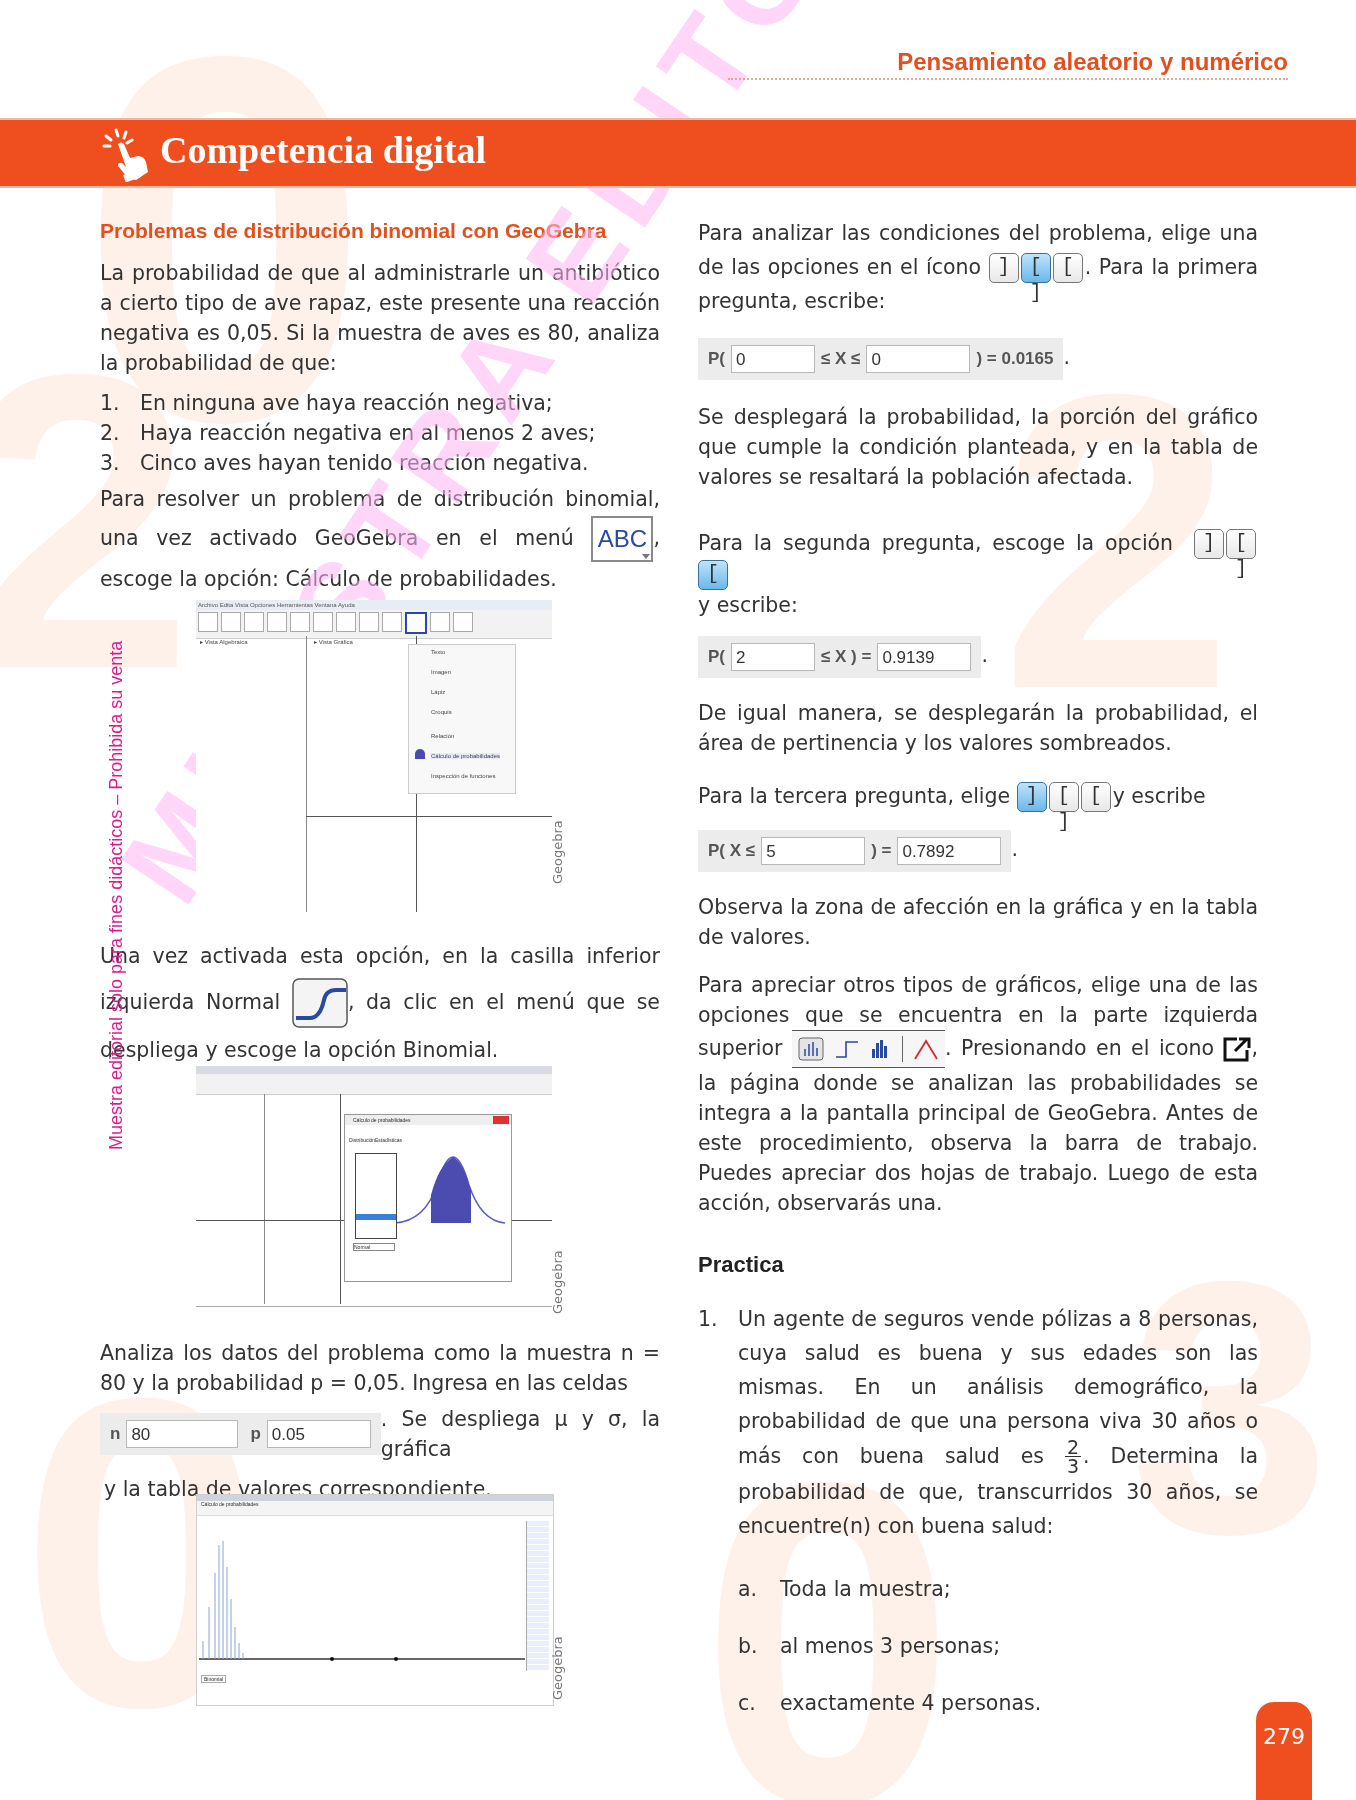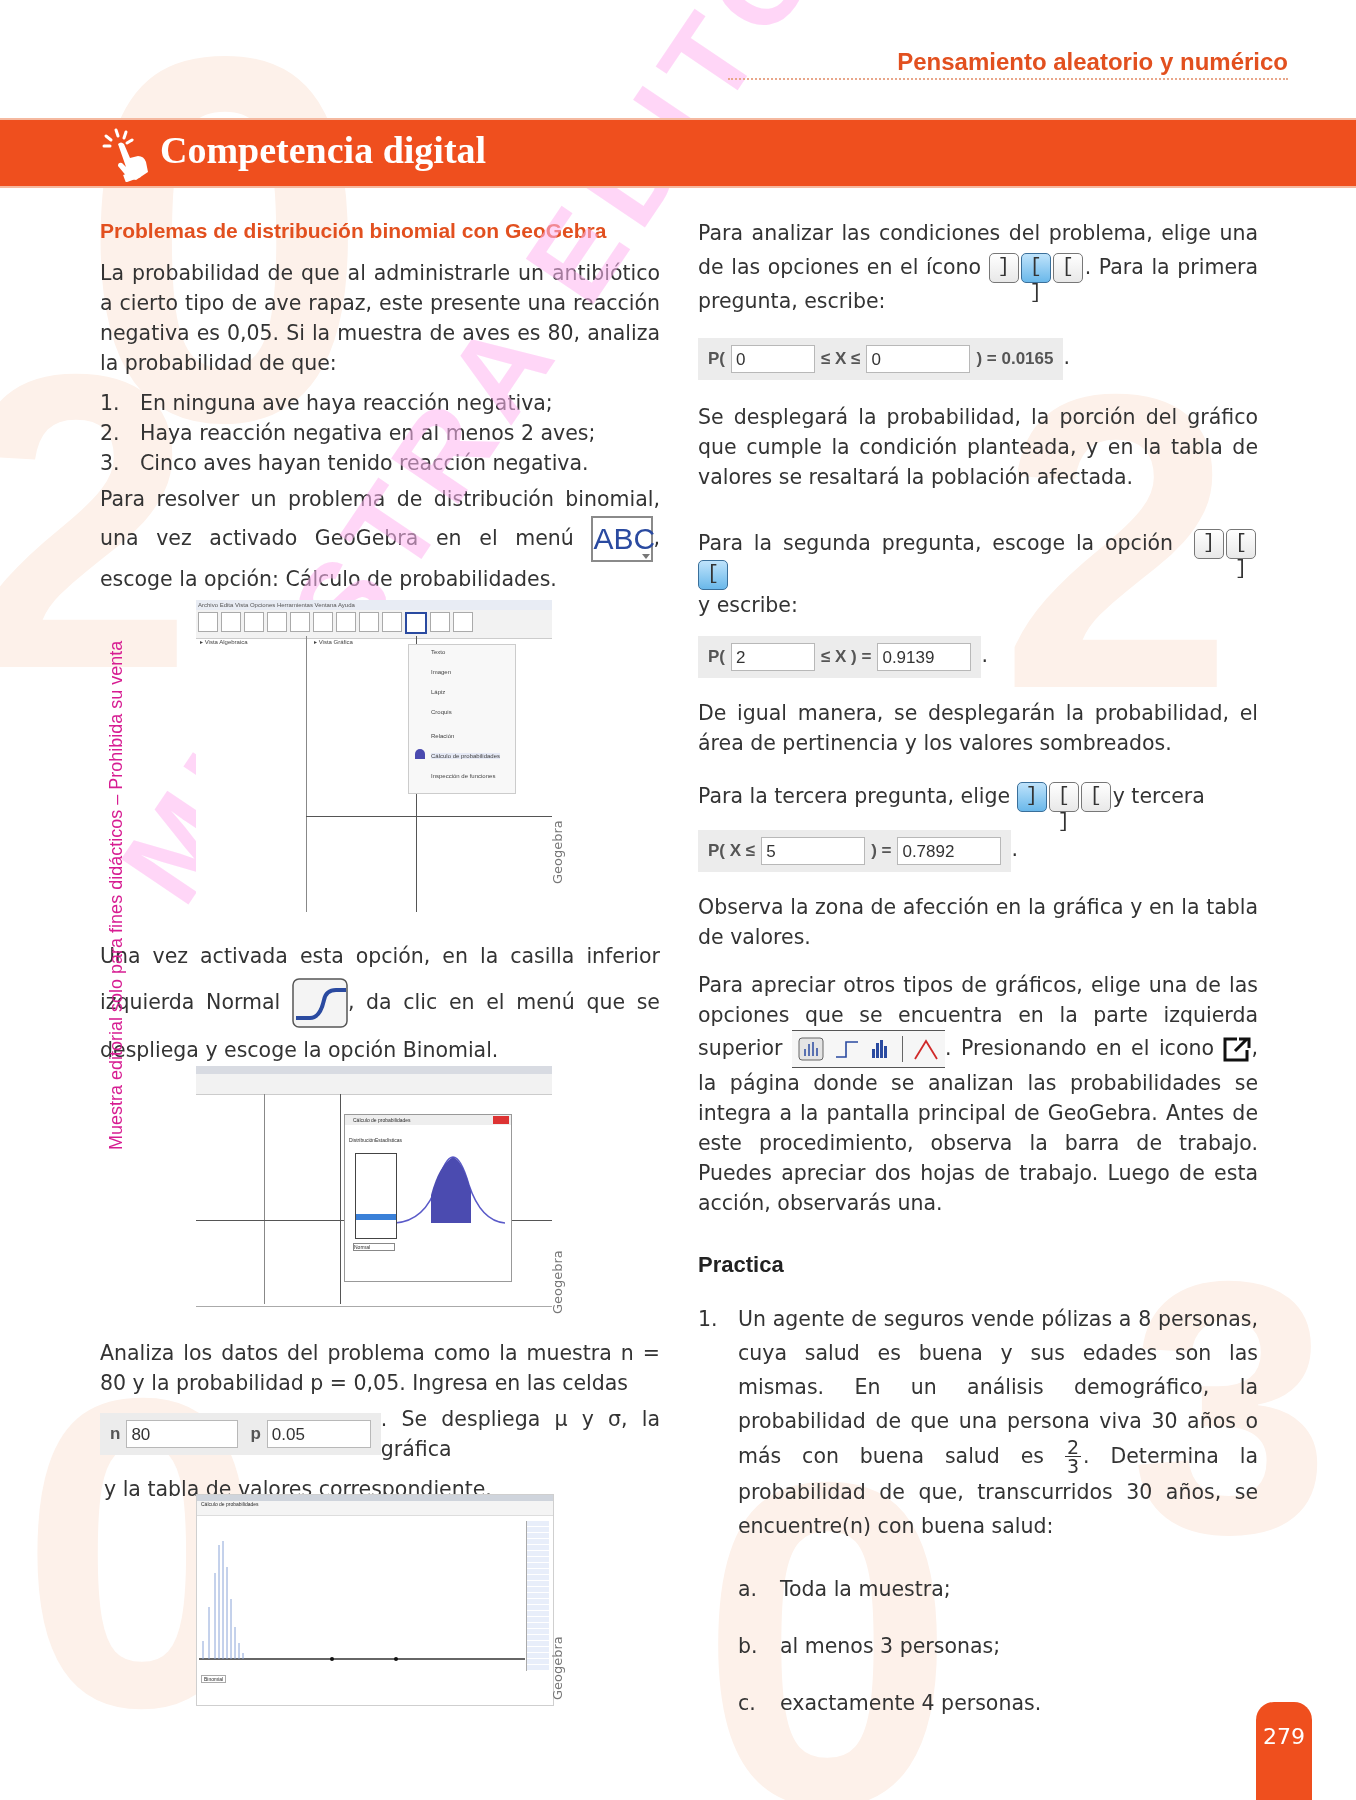--- a/index.html
+++ b/index.html
@@ -21,21 +21,21 @@
   .col-right { left:698px; width:560px; }
   .h2 { font-family:"Liberation Sans", sans-serif; font-weight:bold; font-size:21px; color:#e2501f; }
   .h3 { font-family:"Liberation Sans", sans-serif; font-weight:bold; font-size:22px; color:#222; }
   .list { margin:0; padding:0; list-style:none; }
   .list li { display:flex; }
   .list .num { width:40px; flex:none; }
   .side-text { position:absolute; left:106px; top:1150px; transform:rotate(-90deg); transform-origin:left top;
       font-family:"Liberation Sans", sans-serif; font-size:18px; color:#d71d92; white-space:nowrap; z-index:3; }
   .inline-icon { display:inline-block; vertical-align:middle; }
   .abc-btn { border:2px solid #8a8a8a; width:62px; height:46px; box-sizing:border-box; background:#fff;
-      font-family:"Liberation Sans", sans-serif; font-size:30px; color:#2a4aa0; text-align:center; line-height:42px; position:relative; }
+      font-family:"Liberation Sans", sans-serif; font-size:24px; color:#2a4aa0; text-align:center; line-height:42px; position:relative; }
   .abc-btn:after { content:""; position:absolute; right:1px; bottom:1px; width:0; height:0;
       border-left:4px solid transparent; border-right:4px solid transparent; border-top:5px solid #777; }
   .bracket-btn { display:inline-block; width:30px; height:30px; border:1.5px solid #777; border-radius:5px;
       background:linear-gradient(#fff,#e8e8e8); box-sizing:border-box; text-align:center; line-height:26px;
       font-family:"Liberation Mono", monospace; font-size:20px; color:#333; vertical-align:middle; margin-right:2px; }
   .bracket-btn.active { background:linear-gradient(#bfe3fb,#6ab8ea); border-color:#3a6f9a; }
   .formula-box { display:inline-flex; align-items:center; background:#ececec; padding:6px 10px; gap:6px;
       font-family:"Liberation Sans", sans-serif; font-weight:bold; font-size:17px; color:#555; }
   .fbox-input { display:inline-block; background:#fff; border:1px solid #b8b8b8; height:28px; line-height:28px;
       padding:0 4px; box-sizing:border-box; font-weight:normal; color:#333; font-size:17px; }
@@ -231,21 +231,21 @@
     <span class="formula-box">
       <span>P(</span>
       <span class="fbox-input" style="width:84px;">2</span>
       <span>≤ X ) =</span>
       <span class="fbox-input" style="width:94px;">0.9139</span>
     </span>.
   </div>
   <div style="margin-top:20px;">De igual manera, se desplegarán la probabilidad, el área de pertinencia y los valores sombreados.</div>
   <div style="margin-top:22px;line-height:32px;">
     <span>Para la tercera pregunta, elige</span>
-    <span class="bracket-btn active">]</span><span class="bracket-btn">[ ]</span><span class="bracket-btn">[</span><span>y tercera</span>
+    <span class="bracket-btn active">]</span><span class="bracket-btn">[ ]</span><span class="bracket-btn">[</span><span>y escribe</span>
   </div>
   <div style="margin-top:18px;">
     <span class="formula-box">
       <span>P( X ≤</span>
       <span class="fbox-input" style="width:104px;">5</span>
       <span>) =</span>
       <span class="fbox-input" style="width:104px;">0.7892</span>
     </span>.
   </div>
   <div style="margin-top:20px;">Observa la zona de afección en la gráfica y en la tabla de valores.</div>

